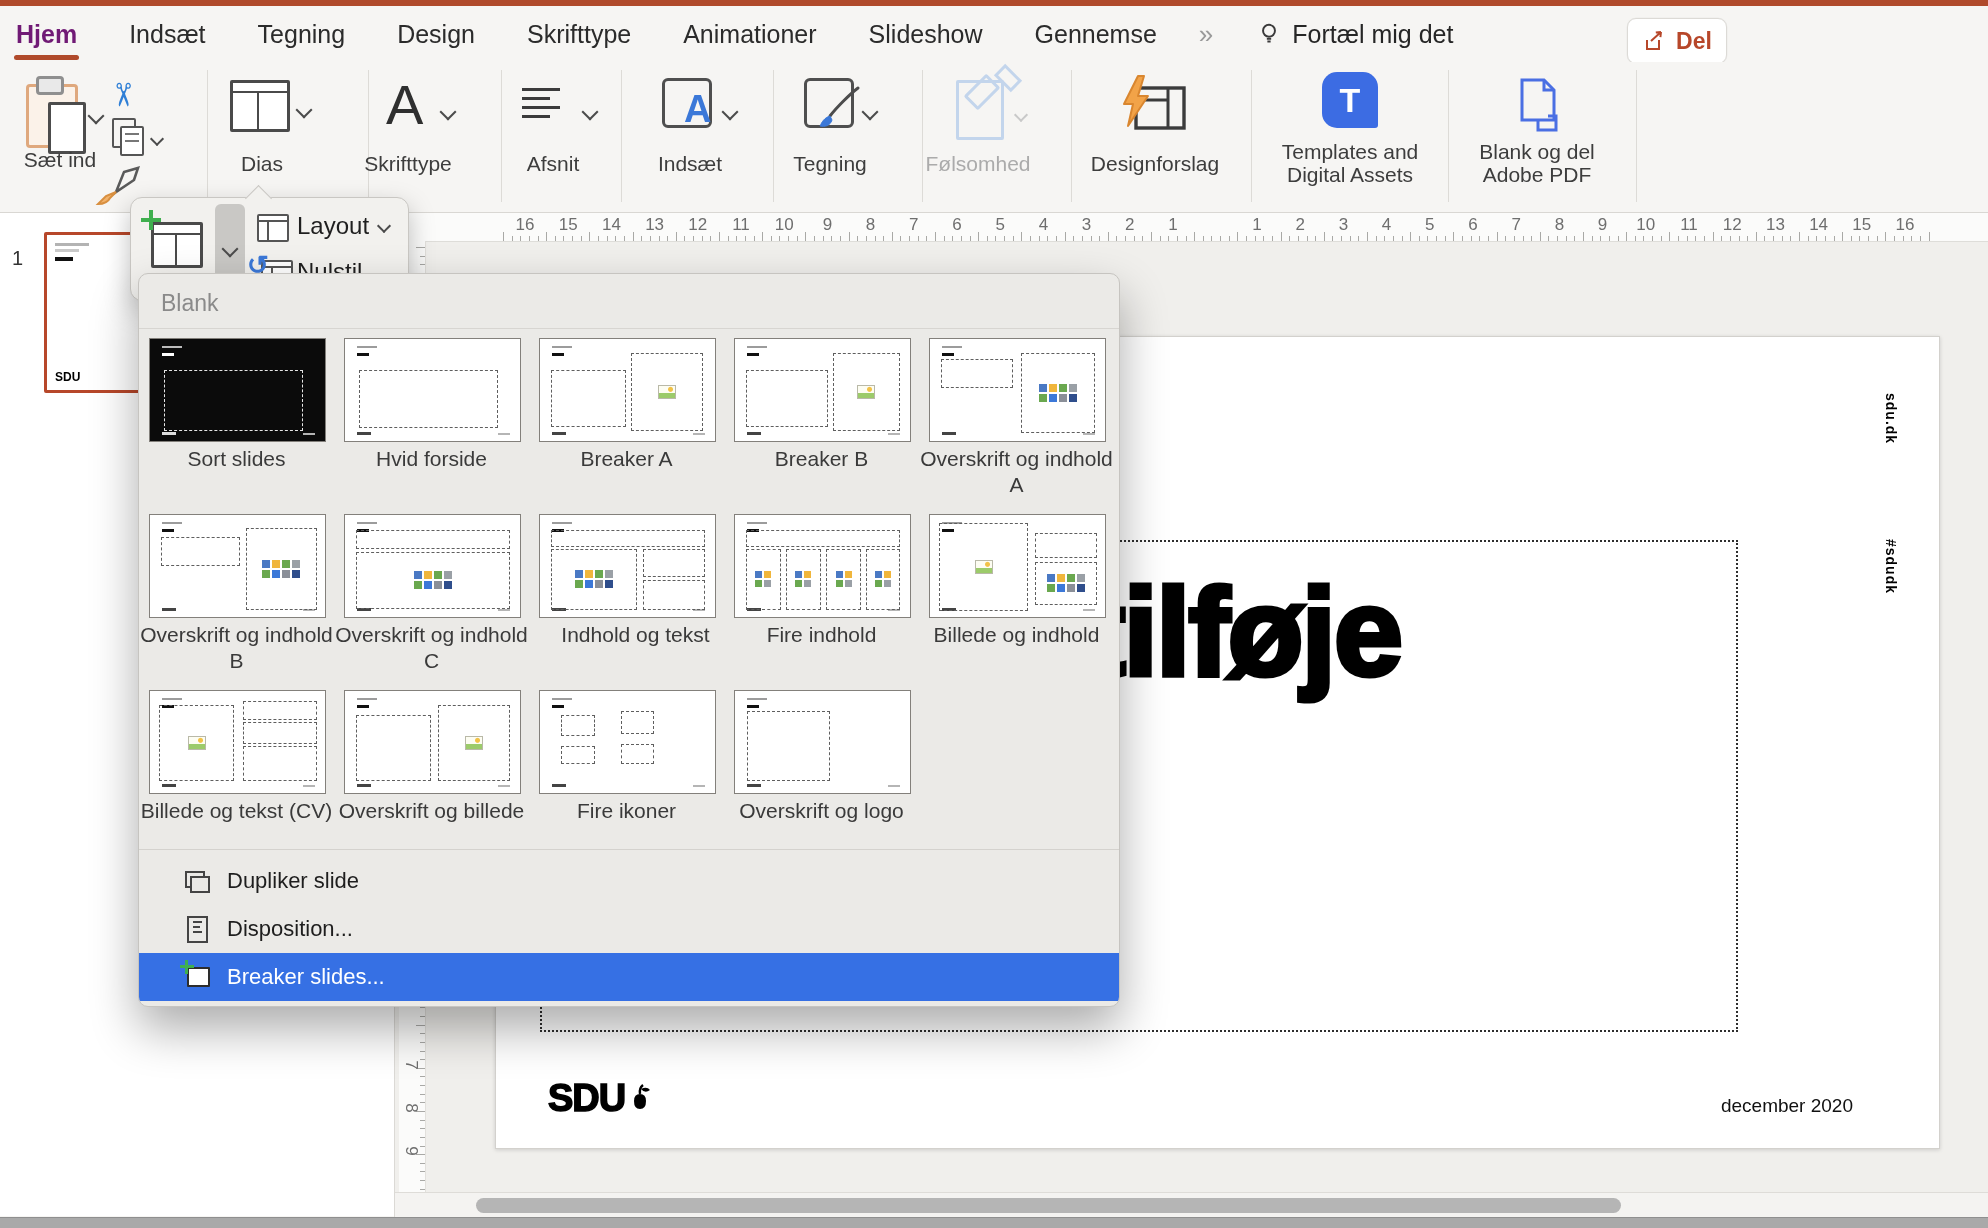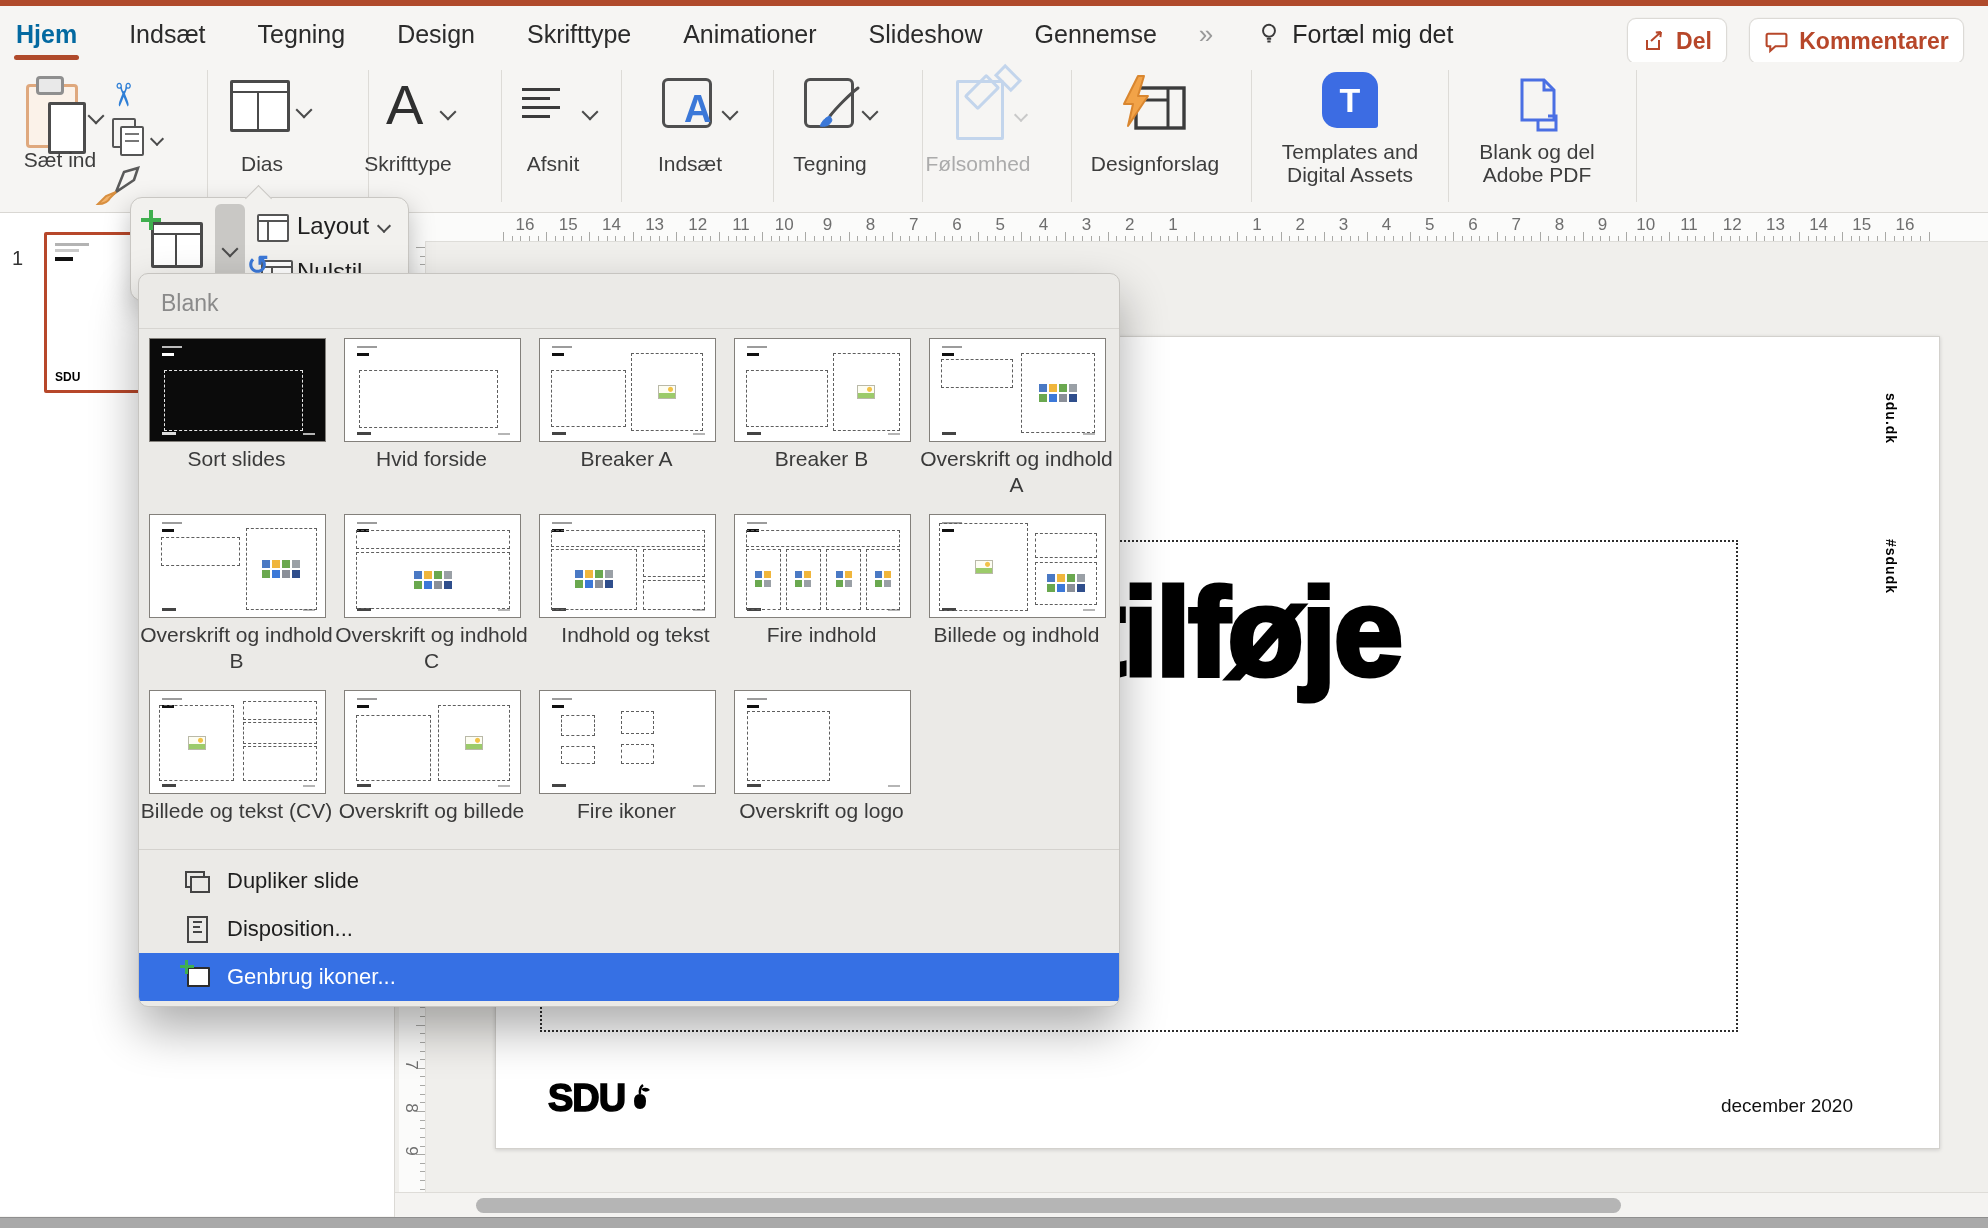--- a/index.html
+++ b/index.html
@@ -4,21 +4,21 @@
 <style>
   html,body{margin:0;padding:0;background:#d0d0d0;}
   #app{position:relative;width:1988px;height:1228px;background:#f6f5f3;overflow:hidden;
        font-family:"Liberation Sans",sans-serif;color:#222;}
 
   
   .topstrip{position:absolute;left:0;top:0;width:100%;height:6px;background:#b04a2b;}
   .tabbar{position:absolute;left:0;top:6px;width:100%;height:56px;background:#f6f5f3;}
   #tabs{position:absolute;left:16px;top:0;height:56px;display:flex;align-items:center;gap:52px;}
   .tab{font-size:25px;color:#2b2b2b;position:relative;height:56px;display:flex;align-items:center;cursor:default;}
-  .tab.active{font-weight:700;color:#0369a1;}
+  .tab.active{font-weight:700;color:#701a75;}
   .tab.active:after{content:"";position:absolute;left:-2px;right:-2px;bottom:2px;height:5px;background:#b04a2b;border-radius:3px;}
   .overflow-chv{font-size:26px;color:#9a9a9a;letter-spacing:-3px;margin-left:-10px;}
   .tellme{display:flex;align-items:center;gap:10px;font-size:25px;color:#262626;margin-left:-6px;}
   .topbtn{position:absolute;top:12px;height:46px;background:#fff;border:1px solid #dcdad6;border-radius:9px;
           display:flex;align-items:center;justify-content:center;gap:10px;color:#b7472a;font-size:23px;font-weight:700;box-shadow:0 0 0 .5px rgba(0,0,0,.04);}
 
   
   .ribbon{position:absolute;left:0;top:62px;width:100%;height:150px;background:#f6f5f3;border-bottom:1px solid #d9d7d3;}
   .gsep{position:absolute;top:8px;height:132px;width:1px;background:#dddbd7;}
   .glabel{position:absolute;font-size:21px;color:#3d3d3d;text-align:center;line-height:23px;}
@@ -151,26 +151,20 @@
           </svg>
           <span>Fortæl mig det</span>
         </div>
       </div>
     <button class="topbtn" style="left:1627px;width:100px;">
       <svg width="24" height="24" viewBox="0 0 24 24">
         <path d="M5 11v9h12v-9" fill="none" stroke="#b7472a" stroke-width="2"></path>
         <path d="M9 12 L19 3 M19 3 l-5.2 .6 M19 3 l-.6 5.2" fill="none" stroke="#b7472a" stroke-width="2"></path>
       </svg>
       <span>Del</span>
-    </button>
-    <button class="topbtn" style="left:1749px;width:215px;">
-      <svg width="25" height="25" viewBox="0 0 24 24">
-        <path d="M4 4.5h16a1.5 1.5 0 0 1 1.5 1.5v9a1.5 1.5 0 0 1-1.5 1.5h-9l-5 4.5v-4.5H4A1.5 1.5 0 0 1 2.5 15V6A1.5 1.5 0 0 1 4 4.5z" fill="none" stroke="#b7472a" stroke-width="2"></path>
-      </svg>
-      <span>Kommentarer</span>
     </button>
   </div>
 
   <div class="ribbon">
 
     <div>
       <span class="clip-back" style="left:26px;top:22px;"></span>
       <span class="clip-clip" style="left:36px;top:14px;"></span>
       <span class="clip-front" style="left:48px;top:40px;"></span>
       <span class="chev" style="position:absolute;left:90px;top:48px;"></span>
@@ -907,17 +901,17 @@
               <i style="width:9px"></i>
             </span>
           </span>
           <span class="lbl">Disposition...</span>
         </div>
         <div class="gmenu-item hl" style="top: 679px;">
           <span class="mi-ico">
             <span class="reuse-r"></span>
             <span class="reuse-plus"></span>
           </span>
-          <span class="lbl">Genbrug ikoner...</span>
+          <span class="lbl">Breaker slides...</span>
         </div>
       </div>
   </div>
 </div>
 
 </body></html>

